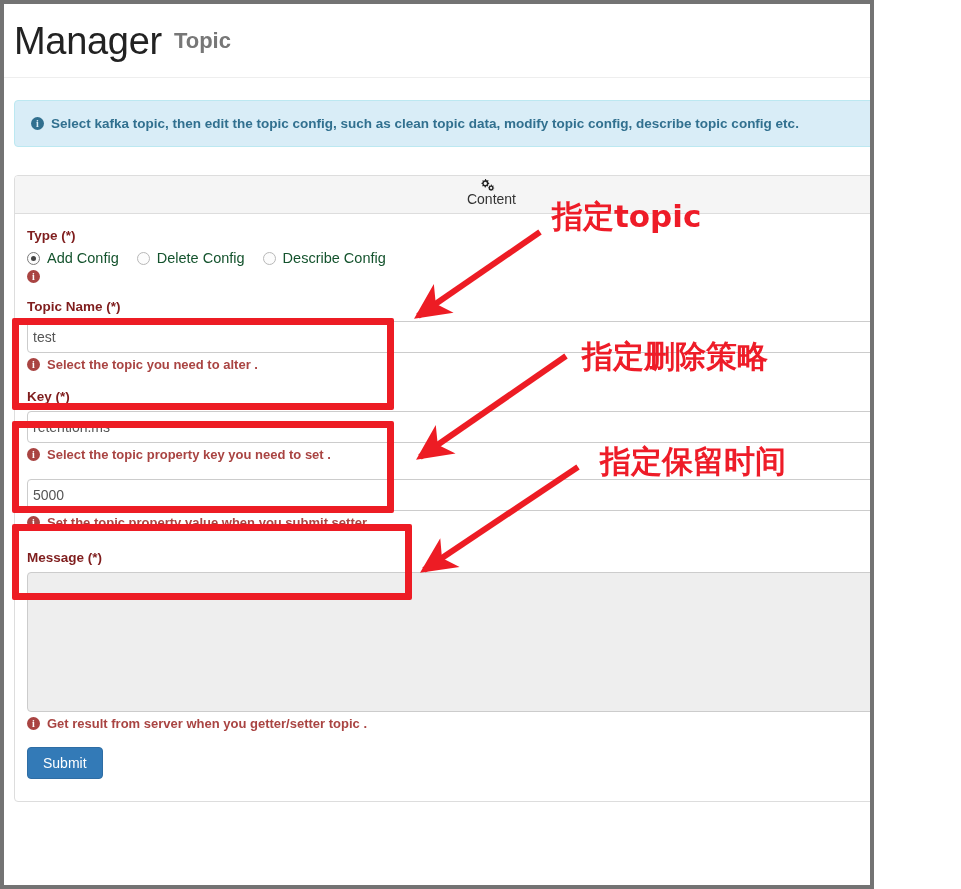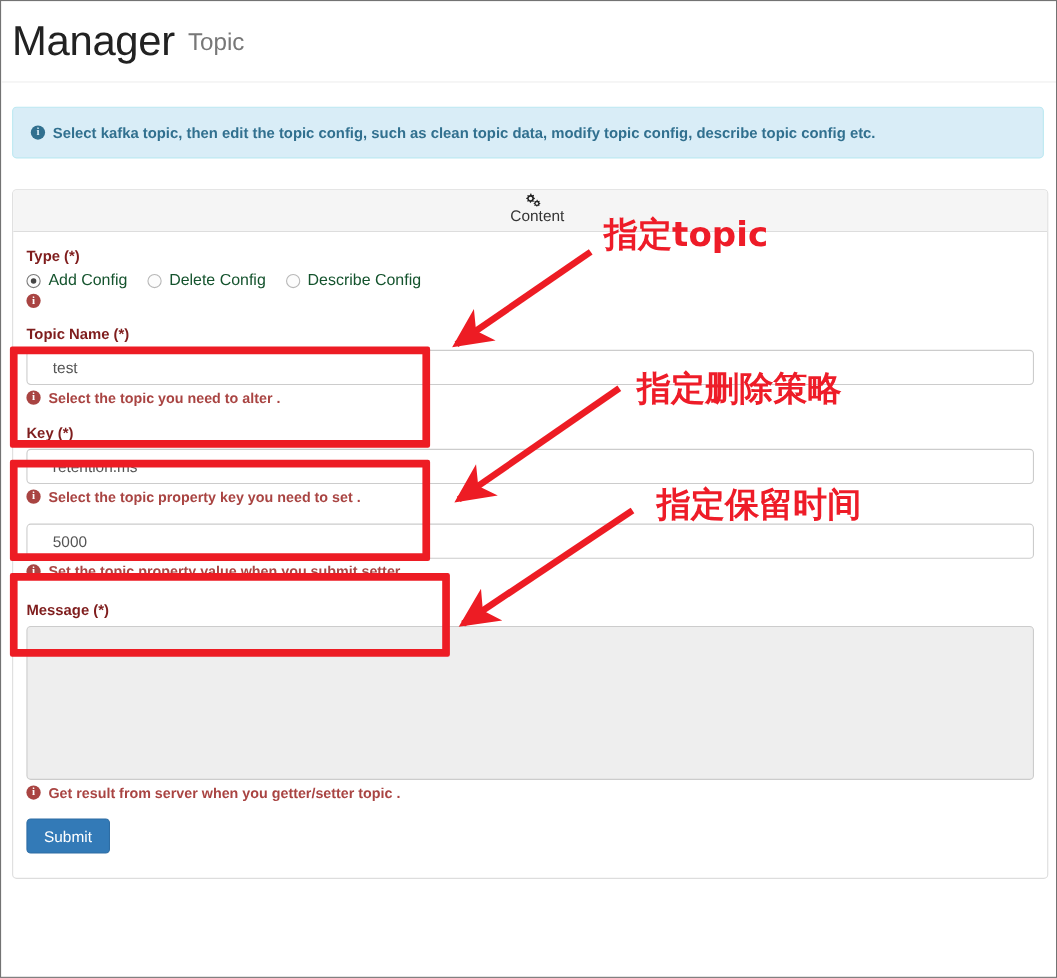--- a/index.html
+++ b/index.html
@@ -3,25 +3,25 @@
 <meta charset="utf-8">
 <style>
   * { box-sizing: border-box; }
   html, body {
     margin: 0; padding: 0;
     background: #ffffff;
     font-family: "Liberation Sans", sans-serif;
   }
   #page {
     position: relative;
-    width: 961px;
+    width: 874px;
     height: 889px;
     overflow: hidden;
     background: #fff;
-    border: 1px solid #737373;
+    border: 4px solid #737373;
   }
 
   
   .page-header {
     position: absolute;
     left: 0; top: 0;
     width: 959px;
     height: 74px;
     border-bottom: 1px solid #eeeeee;
     padding-left: 10px;
@@ -31,21 +31,21 @@
   .page-title {
     font-size: 38px;
     font-weight: 400;
     color: #222;
     line-height: 1;
     letter-spacing: -0.3px;
   }
   .page-subtitle {
     font-size: 22px;
     color: #777777;
-    font-weight: 400;
+    font-weight: 700;
     margin-left: 12px;
     line-height: 1;
   }
 
   
   .alert-info {
     position: absolute;
     left: 10px; top: 96px;
     width: 938px;
     height: 47px;
@@ -147,21 +147,21 @@
     display: flex;
     align-items: center;
     margin-top: 4px;
   }
   .form-control {
     display: block;
     width: 100%;
     height: 32px;
     border: 1px solid #ccc;
     border-radius: 4px;
-    padding: 4px 23px;
+    padding: 4px 5px;
     font-size: 14px;
     color: #555;
     background: #fff;
     font-family: "Liberation Sans", sans-serif;
     outline: none;
   }
   .form-control::placeholder { color: #999; }
   textarea.form-control {
     height: 140px;
     background: #eeeeee;

